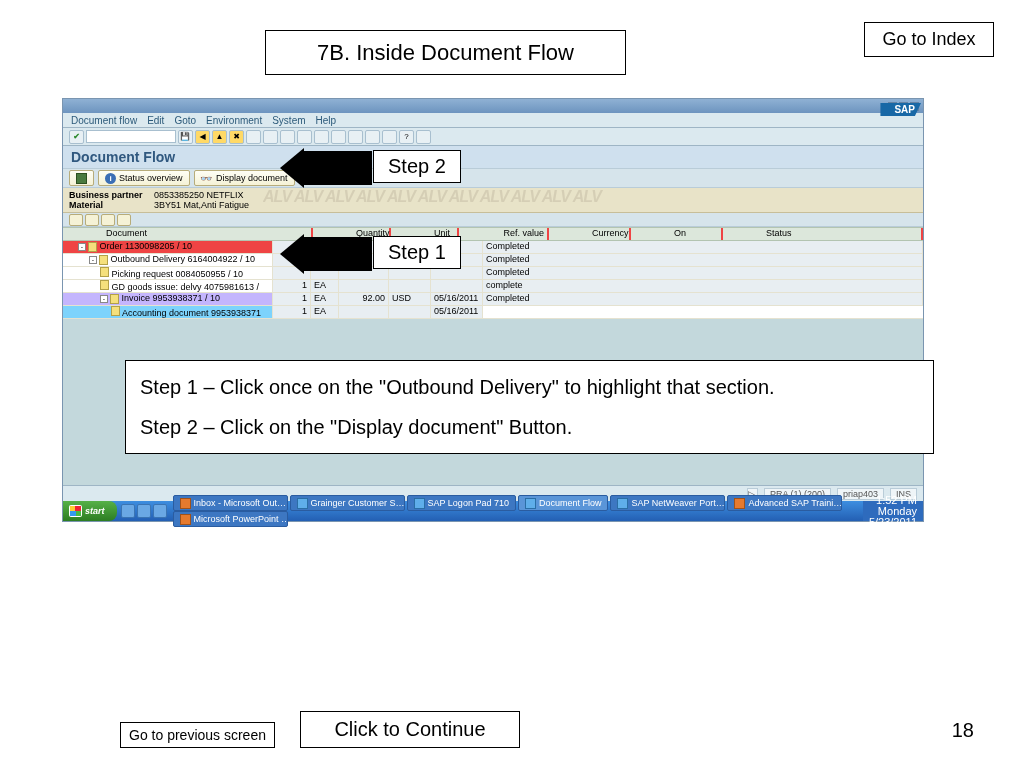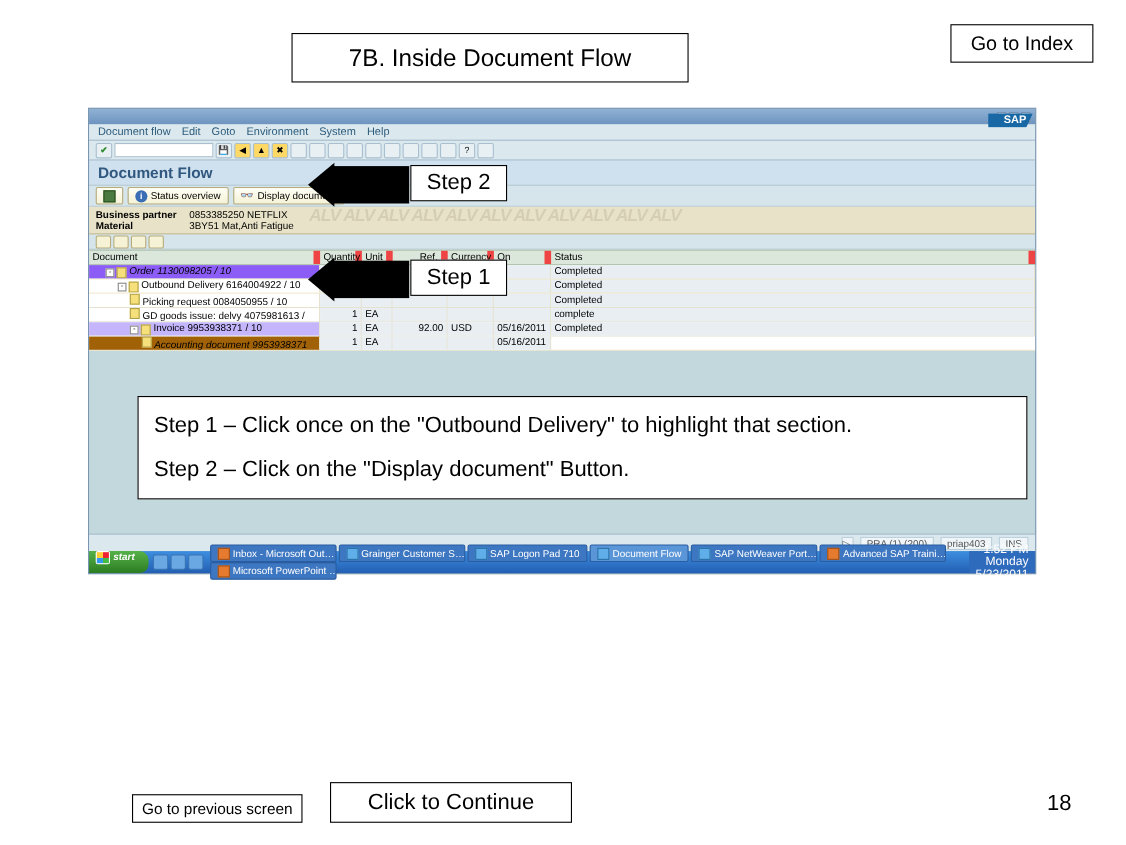--- a/index.html
+++ b/index.html
@@ -1,21 +1,21 @@
 <!DOCTYPE html>
 <html><head>
 <meta charset="utf-8">
 <style>
 * { margin:0; padding:0; box-sizing:border-box; font-family:Arial,sans-serif; }
 body { width:1024px; height:768px; background:#fff; position:relative; overflow:hidden; }
 
 .title-box { position:absolute; left:265px; top:30px; width:361px; height:45px; border:1px solid #000; display:flex; align-items:center; justify-content:center; font-size:22px; }
 .index-box { position:absolute; right:30px; top:22px; width:130px; height:35px; border:1px solid #000; display:flex; align-items:center; justify-content:center; font-size:18px; cursor:pointer; }
 
-.sap-window { position:absolute; left:80px; top:98px; width:862px; height:424px; border:1px solid #7a95b0; background:#adc5d1; }
+.sap-window { position:absolute; left:62px; top:98px; width:862px; height:424px; border:1px solid #7a95b0; background:#adc5d1; }
 .titlebar { height:14px; background:linear-gradient(#8fb1d4,#6d94bf); display:flex; justify-content:flex-end; align-items:center; padding-right:4px; gap:2px; }
 .titlebar .wb { width:9px; height:9px; background:#cfe0ef; border:1px solid #6683a3; }
 .sap-logo { position:absolute; right:2px; top:0; height:14px; }
 .sap-logo-box { background:#1868a6; color:#fff; font-weight:bold; font-size:10px; padding:1px 6px 1px 14px; display:inline-block; clip-path:polygon(0 0,100% 0,85% 100%,0 100%); }
 
 .menubar { height:15px; background:#dbe9ef; border-bottom:1px solid #9eb5c5; display:flex; align-items:center; gap:10px; padding-left:8px; font-size:10px; color:#2c5a7a; }
 .menubar span { cursor:pointer; }
 .toolbar { height:18px; background:#dbe9ef; border-bottom:1px solid #9eb5c5; display:flex; align-items:center; gap:2px; padding-left:6px; }
 .tb-btn { width:15px; height:14px; background:#e8f0f4; border:1px solid #a8bfcf; border-radius:2px; display:flex; align-items:center; justify-content:center; font-size:8px; }
 .tb-field { width:90px; height:13px; background:#fff; border:1px solid #a8bfcf; }
@@ -30,38 +30,38 @@
 
 .meta { background:#e8e3c8; border-bottom:1px solid #c7be99; padding:2px 6px; font-size:9px; position:relative; }
 .meta-row { display:flex; gap:5px; }
 .meta-lbl { font-weight:bold; width:80px; }
 .alv-bg { position:absolute; left:200px; top:0; right:0; bottom:0; overflow:hidden; color:#d1cab1; font-size:16px; font-style:italic; font-weight:bold; letter-spacing:-1px; white-space:nowrap; opacity:.8; }
 
 .tinybar { height:14px; background:#d6e4eb; border-bottom:1px solid #b9ccd8; display:flex; align-items:center; gap:2px; padding-left:6px; }
 .tiny-btn { width:14px; height:12px; background:#f5f2d6; border:1px solid #b7ac7a; border-radius:2px; }
 
 .grid-head { display:flex; height:14px; background:#dce7db; border-top:1px solid #b3c4b1; border-bottom:1px solid #b3c4b1; font-size:9px; }
-.grid-head > div { border-right:6px solid #ef4444; padding:0 3px; }
+.grid-head > div { border-right:2px solid #ef4444; padding:0 3px;margin-left:40px; }
 .c-doc { width:210px; } .c-qty { width:38px; text-align:right; } .c-unit { width:28px; } .c-ref { width:50px; text-align:right; } .c-cur { width:42px; } .c-on { width:52px; } .c-stat { flex:1; }
 
 .grid-row { display:flex; height:13px; font-size:9px; background:#fff; border-bottom:1px solid #e5e2d0; }
 .grid-row > div { border-right:1px solid #e5e2d0; padding:0 3px; overflow:hidden; white-space:nowrap; }
 .grid-row.sel { background:#ffe9a8 !important; }
 .grid-row.shade .c-stat,.grid-row.shade .c-on,.grid-row.shade .c-cur,.grid-row.shade .c-ref,.grid-row.shade .c-unit,.grid-row.shade .c-qty { background:#e8eef2; }
 .tree-ico { display:inline-flex; align-items:center; gap:2px; }
 .node-toggle { width:8px; height:8px; border:1px solid #888; background:#fff; font-size:7px; line-height:6px; text-align:center; display:inline-block; }
 .doc-ico { width:9px; height:10px; background:#f5e07c; border:1px solid #b3a148; display:inline-block; }
 .grid-body { background:#c3d8dc; min-height:260px; }
 
 .statusbar { position:absolute; bottom:20px; left:0; right:0; height:16px; background:#dbe9ef; border-top:1px solid #9eb5c5; display:flex; justify-content:flex-end; align-items:center; gap:6px; padding-right:6px; font-size:9px; color:#555; }
 .sb-seg { background:#eff5f8; border:1px solid #b9ccd8; padding:0 5px; }
 .sb-left { width:11px; height:11px; background:#eff5f8; border:1px solid #b9ccd8; }
 
 .taskbar { position:absolute; bottom:0; left:0; right:0; height:20px; background:linear-gradient(#3d8ee0,#235fb3); display:flex; align-items:center; font-size:9px; color:#fff; }
-.start-btn { background:linear-gradient(#56b148,#2c7d22); height:100%; padding:0 12px 0 6px; display:flex; gap:3px; font-weight:bold; font-style:italic; border-radius:0 8px 8px 0; }
+.start-btn { background:linear-gradient(#56b148,#2c7d22); height:100%; padding:0 12px 0 6px; display:flex; align-items:center; gap:3px; font-weight:bold; font-style:italic; border-radius:0 8px 8px 0; }
 .win-flag { width:13px; height:12px; background:#fff; border-radius:2px; position:relative; }
 .win-flag::before { content:""; position:absolute; inset:1px; background:conic-gradient(#e23 0 25%,#4b4 0 50%,#39e 0 75%,#fc3 0); }
 .ql { display:flex; gap:2px; padding:0 4px; }
 .ql-ico { width:14px; height:14px; background:#6aa8e4; border:1px solid #3a74b3; border-radius:2px; }
 .task { height:16px; padding:0 6px; margin-left:2px; background:#3d77c2; border:1px solid #2a5ca0; border-radius:2px; display:flex; align-items:center; gap:3px; max-width:115px; overflow:hidden; white-space:nowrap; }
 .task.active { background:#5a95d8; }
 .task-ico { width:11px; height:11px; background:#f2c057; border:1px solid #aa7a1e; flex-shrink:0; }
 .task-ico.blue { background:#5faeea; border-color:#2a6ea6; }
 .task-ico.orange { background:#e67a2e; border-color:#a0521a; }
 .tray { margin-left:auto; height:100%; background:#2e6bbd; padding:0 6px; display:flex; align-items:center; gap:4px; font-size:11px; }
@@ -153,21 +153,21 @@
     <div class="c-doc">Document</div>
     <div class="c-qty">Quantity</div>
     <div class="c-unit">Unit</div>
     <div class="c-ref">Ref. value</div>
     <div class="c-cur">Currency</div>
     <div class="c-on">On</div>
     <div class="c-stat">Status</div>
   </div>
   <div class="grid-body" id="grid-body">
       <div class="grid-row shade">
-        <div class="c-doc" style="background: #8b5cf6; padding-left: 15px; font-style: italic;"><span class="tree-ico">
+        <div class="c-doc" style="background: #ef4444; padding-left: 15px;"><span class="tree-ico">
             <span class="node-toggle">-</span>
             <span class="doc-ico"></span>
           </span><span> Order 1130098205 / 10</span></div>
         <div class="c-qty"></div>
         <div class="c-unit"></div>
         <div class="c-ref"></div>
         <div class="c-cur"></div>
         <div class="c-on"></div>
         <div class="c-stat">Completed</div>
       </div>
@@ -211,21 +211,21 @@
             <span class="doc-ico"></span>
           </span><span> Invoice 9953938371 / 10</span></div>
         <div class="c-qty">1</div>
         <div class="c-unit">EA</div>
         <div class="c-ref">92.00</div>
         <div class="c-cur">USD</div>
         <div class="c-on">05/16/2011</div>
         <div class="c-stat">Completed</div>
       </div>
       <div class="grid-row shade">
-        <div class="c-doc" style="background: #a16207; padding-left: 48px; font-style: italic;"><span class="tree-ico">
+        <div class="c-doc" style="background: #7dd3fc; padding-left: 48px;"><span class="tree-ico">
             <span class="doc-ico"></span>
           </span><span> Accounting document 9953938371</span></div>
         <div class="c-qty">1</div>
         <div class="c-unit">EA</div>
         <div class="c-ref"></div>
         <div class="c-cur"></div>
         <div class="c-on">05/16/2011</div>
       </div>
     </div>
 

